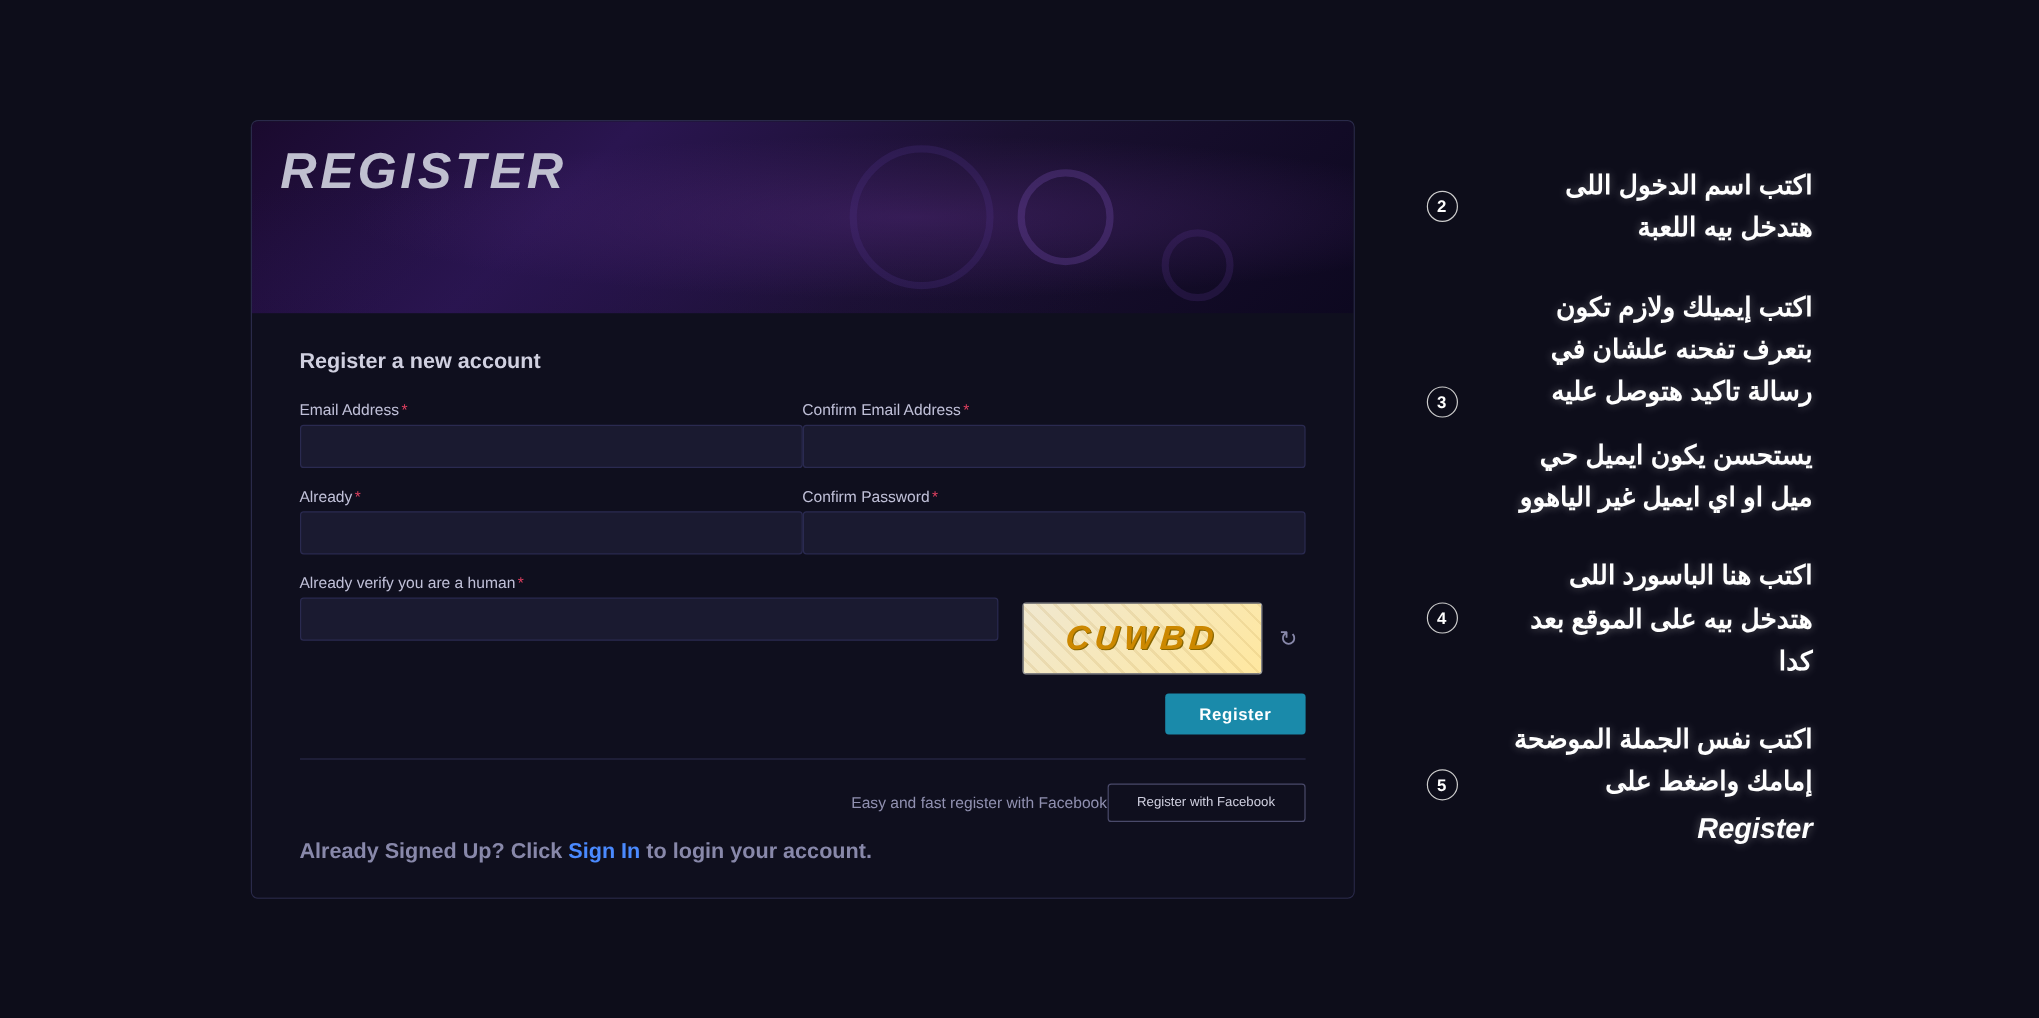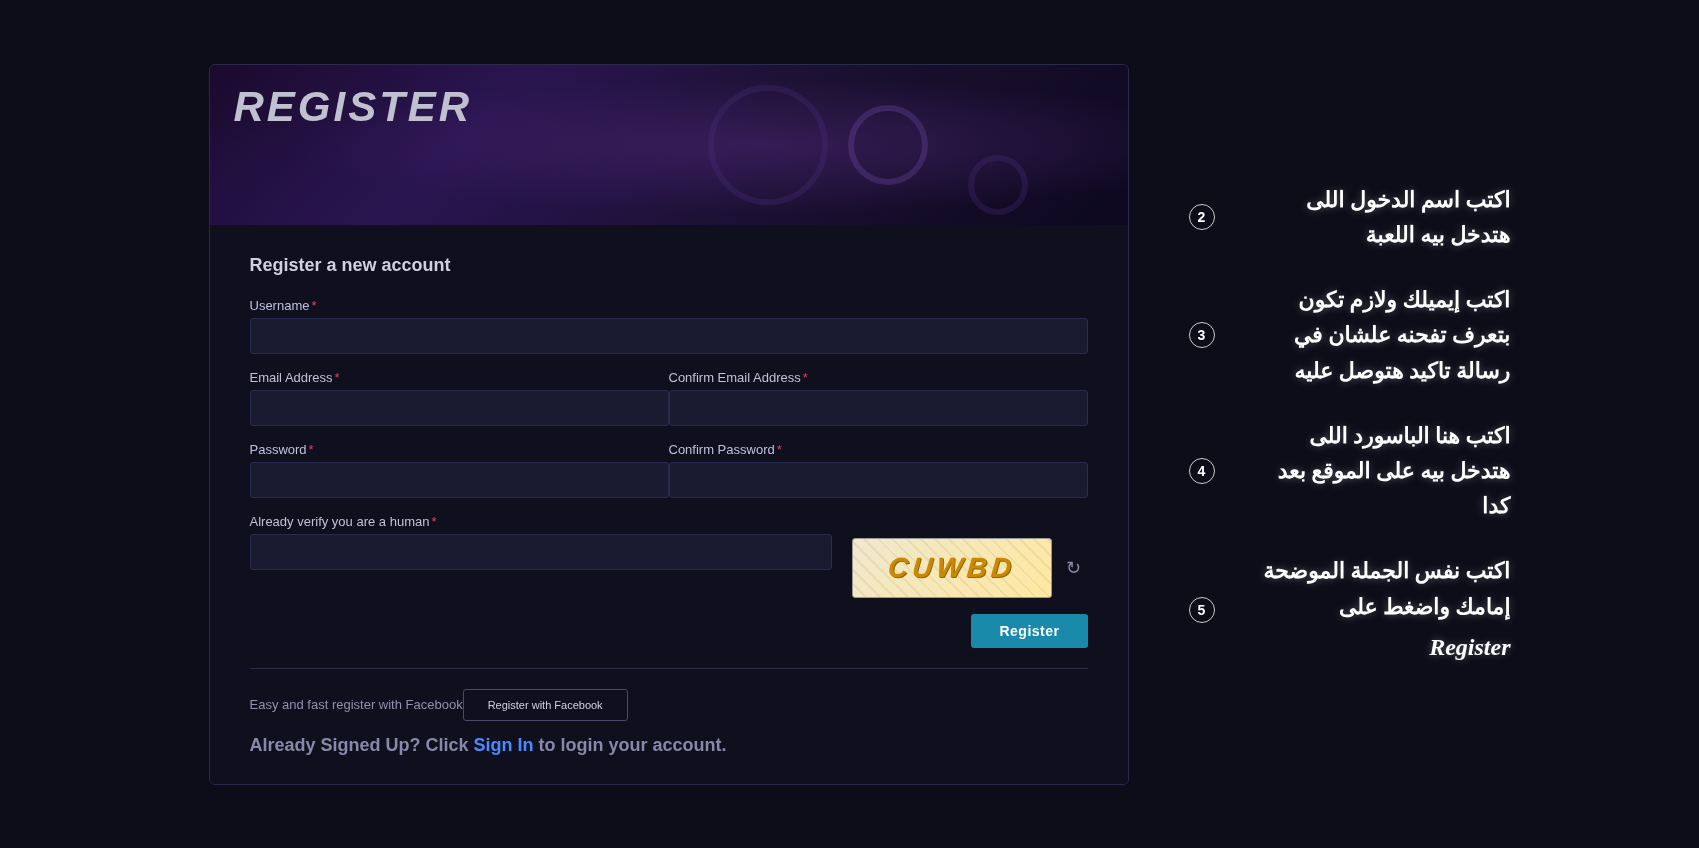--- a/index.html
+++ b/index.html
@@ -219,22 +219,23 @@
     .divider {
       border: none;
       border-top: 1px solid #2a2a4a;
       margin: 20px 0;
     }
 
     
     .facebook-section {
       display: flex;
       align-items: center;
-      justify-content: flex-start;
+      justify-content: flex-end;
       margin-bottom: 14px;
+      margin-left: 20px;
     }
 
     .facebook-label {
       font-size: 13px;
       color: #9090b0;
     }
 
     .facebook-btn {
       background: transparent;
       color: #d0d0e0;
@@ -267,21 +268,21 @@
       position: relative;
     }
 
     .annotation-arabic {
       font-size: 22px;
       font-weight: 900;
       color: #ffffff;
       line-height: 1.6;
       text-align: right;
       direction: rtl;
-      font-family: Liberation Serif, serif;
+      font-family: Liberation Sans, sans-serif;
       text-shadow: 0 0 8px rgba(255,255,255,0.3);
       width: 100%;
     }
 
     
     .annotation-number {
       display: inline-flex;
       align-items: center;
       justify-content: center;
       width: 26px;
@@ -313,46 +314,40 @@
       <div class="banner-gear gear1"></div>
       <div class="banner-gear gear2"></div>
       <div class="banner-gear gear3"></div>
       <span class="banner-title">REGISTER</span>
     </div>
 
     <div class="form-area">
 
       <div class="form-section-title">Register a new account</div>
 
-      <div class="form-group">
-        <label class="form-label">
-          <span>Username</span><span class="required">*</span>
-        </label>
-        <input class="form-input" type="text" placeholder="" style="">
-      </div>
 
       <div class="form-row">
         <div class="form-group">
           <label class="form-label">
             <span>Email Address</span><span class="required">*</span>
           </label>
           <input class="form-input" type="email" style="">
         </div>
         <div class="form-group">
           <label class="form-label">
             <span>Confirm Email Address</span><span class="required">*</span>
           </label>
           <input class="form-input" type="email" style="">
         </div>
       </div>
 
       <div class="form-row">
         <div class="form-group">
           <label class="form-label">
-            <span>Password</span><span class="required">*</span>
+            <span>Already</span><span class="required">*</span>
           </label>
           <input class="form-input" type="password" style="">
         </div>
         <div class="form-group">
           <label class="form-label">
             <span>Confirm Password</span><span class="required">*</span>
           </label>
           <input class="form-input" type="password" style="">
         </div>
       </div>
@@ -404,20 +399,21 @@
       <div class="annotation-arabic">اكتب اسم الدخول اللى هتدخل بيه اللعبة</div>
     </div>
 
     <div class="annotation-row">
       <div class="annotation-number">3</div>
       <div style="flex:1; display:flex; align-items:center; gap:8px;">
         <div style="flex:1; height:1px; background:#888;"></div>
       </div>
       <div style="display:flex;flex-direction:column;align-items:flex-start;gap:19px;">
         <div class="annotation-arabic">اكتب إيميلك ولازم تكون بتعرف تفحنه علشان في رسالة تاكيد هتوصل عليه</div>
+        <div class="annotation-arabic">يستحسن يكون ايميل حي ميل او اي ايميل غير الياهوو</div>
       </div>
     </div>
 
     <div class="annotation-row">
       <div class="annotation-number">4</div>
       <div style="flex:1; display:flex; align-items:center; gap:8px;">
         <div style="flex:1; height:1px; background:#888;"></div>
       </div>
       <div class="annotation-arabic">اكتب هنا الباسورد اللى هتدخل بيه على الموقع بعد كدا</div>
     </div>

